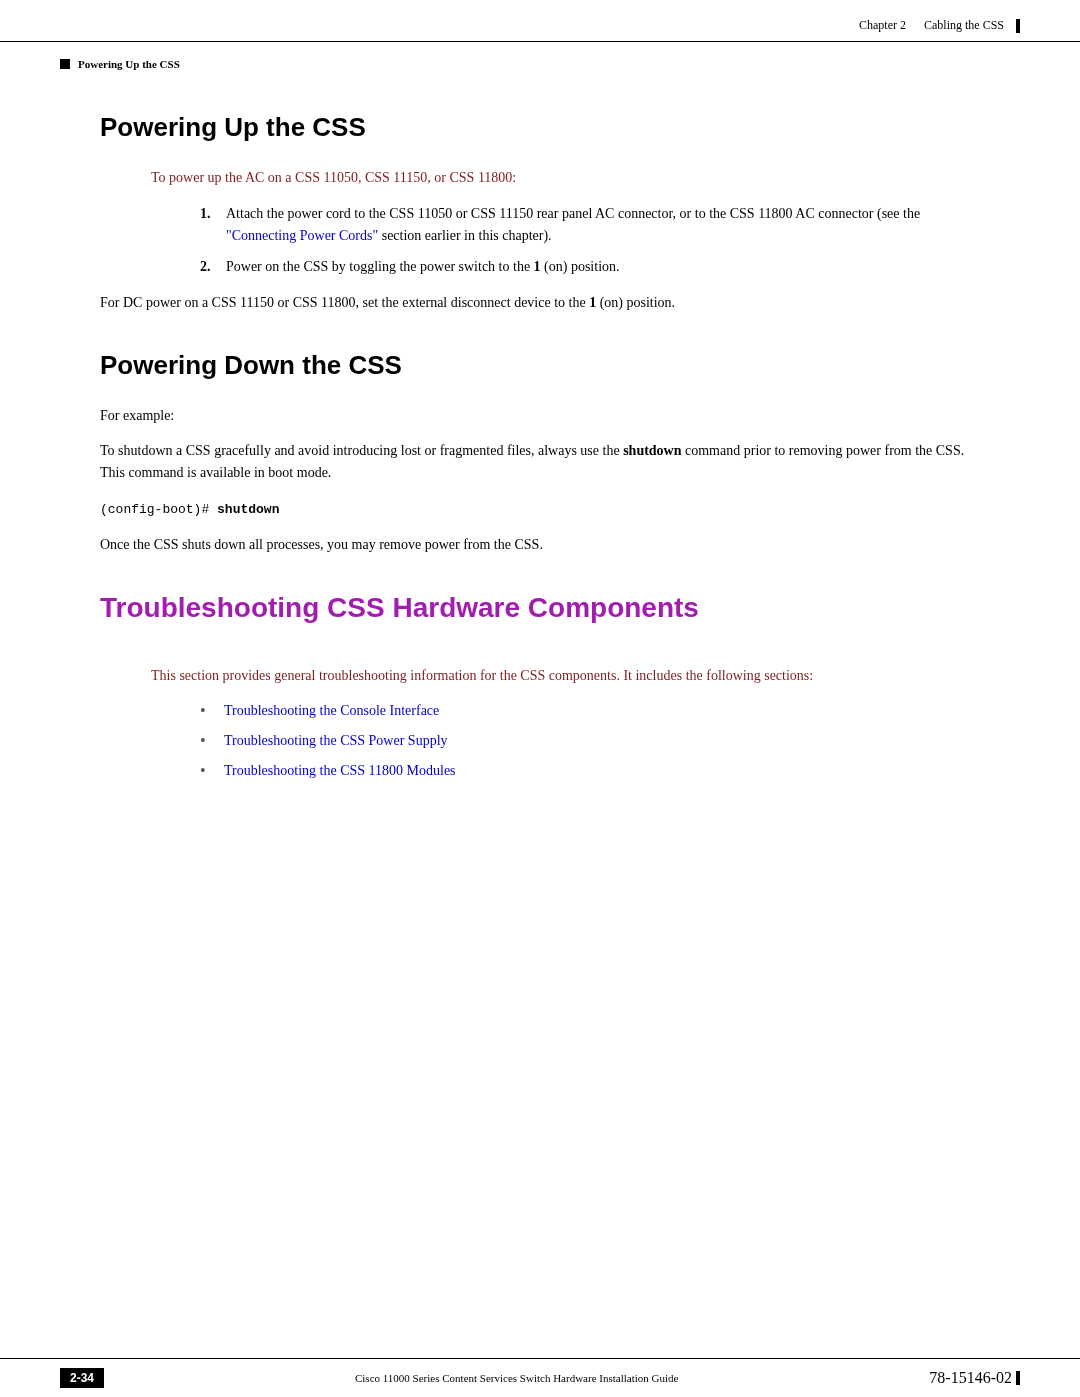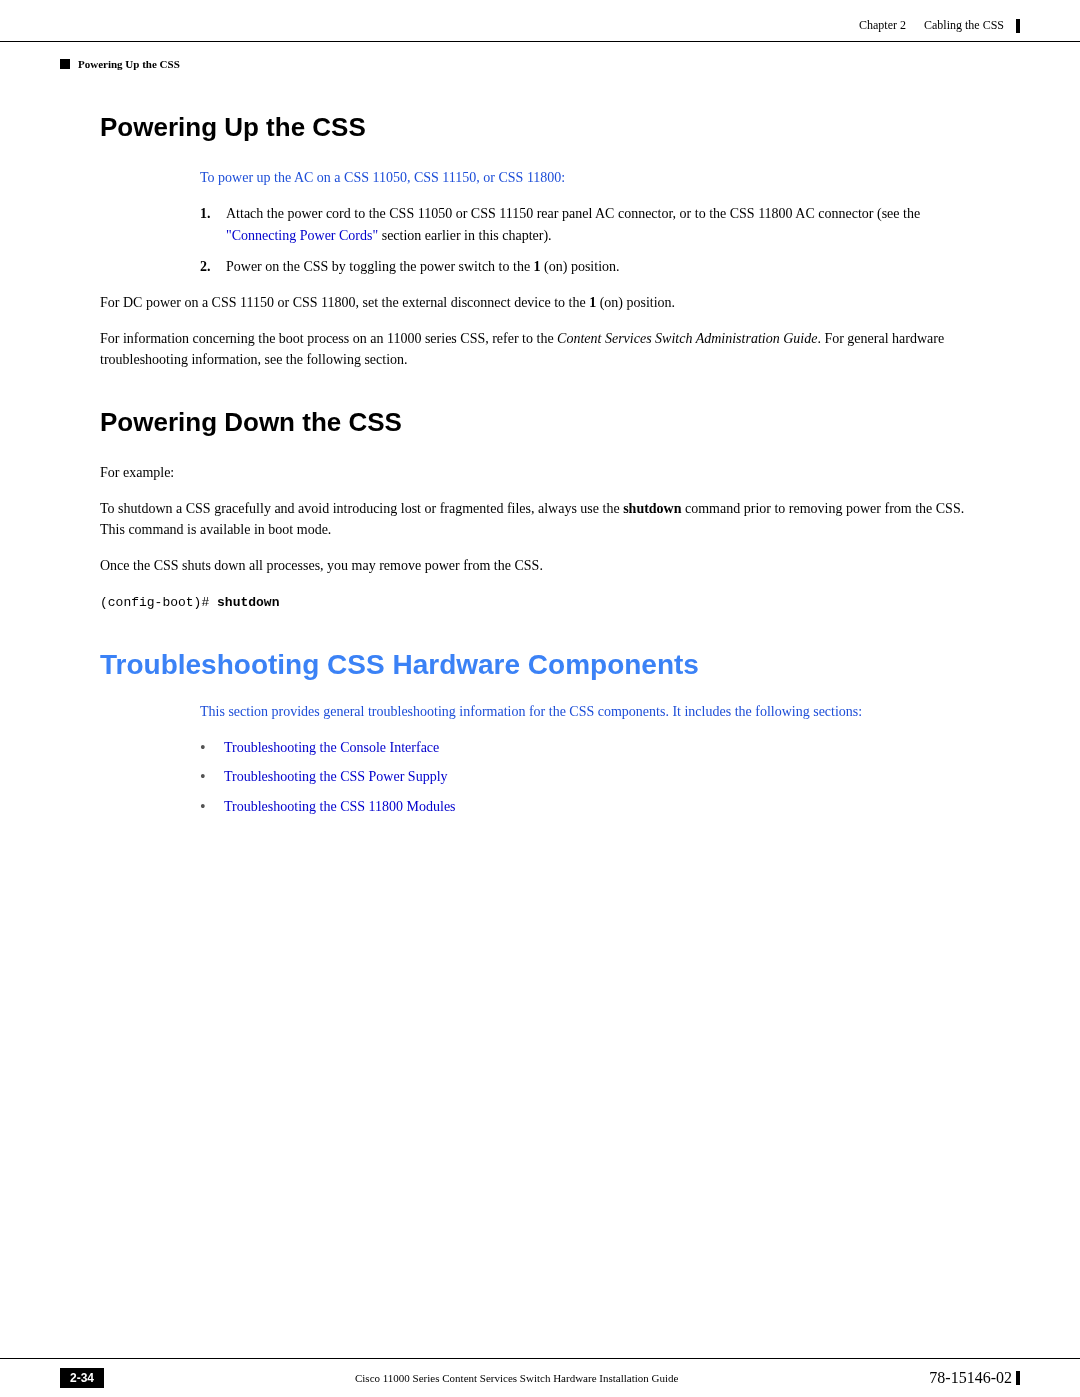--- a/index.html
+++ b/index.html
@@ -78,40 +78,40 @@
       font-weight: bold;
       color: #000000;
       margin-bottom: 24px;
       margin-top: 10px;
     }
 
     .section-heading-large {
       font-family: Arial, Helvetica, sans-serif;
       font-size: 28px;
       font-weight: bold;
-      color: #3b82f6;
-      margin-bottom: 20px;
+      color: #a21caf;
+      margin-bottom: 41px;
       margin-top: 10px;
     }
 
     
     .body-text {
       font-size: 14px;
       line-height: 1.55;
       color: #000000;
       margin-bottom: 14px;
       margin-top: 8px;
     }
 
     .body-text-indented {
       font-size: 14px;
       line-height: 1.55;
-      color: #1d4ed8;
+      color: #7f1d1d;
       margin-bottom: 14px;
-      margin-left: 100px;
+      margin-left: 51px;
     }
 
     
     .numbered-list {
       margin-left: 100px;
       margin-bottom: 14px;
     }
 
     .numbered-item {
       display: flex;
@@ -260,35 +260,34 @@
           </span>
         </div>
         <div class="numbered-item">
           <span class="num">2.</span>
           <span class="item-text">Power on the CSS by toggling the power switch to the <strong>1</strong> (on) position.</span>
         </div>
       </div>
 
       <p class="body-text">For DC power on a CSS 11150 or CSS 11800, set the external disconnect device to the <strong>1</strong> (on) position.</p>
 
-      <p class="body-text">For information concerning the boot process on an 11000 series CSS, refer to the <span class="italic-text">Content Services Switch Administration Guide</span>. For general hardware troubleshooting information, see the following section.</p>
     </div>
 
     <div class="section-gap">
       <h2 class="section-heading">Powering Down the CSS</h2>
 
       <p class="body-text">For example:</p>
 
       <p class="body-text">To shutdown a CSS gracefully and avoid introducing lost or fragmented files, always use the <strong>shutdown</strong> command prior to removing power from the CSS. This command is available in boot mode.</p>
-
-      <p class="body-text" style="margin-top:14px;">Once the CSS shuts down all processes, you may remove power from the CSS.</p>
 
       <p class="body-text" style="margin-left:0px;">
         <span class="code-text">(config-boot)#&nbsp;</span><span class="code-bold">shutdown</span>
       </p>
+
+      <p class="body-text" style="margin-top:14px;">Once the CSS shuts down all processes, you may remove power from the CSS.</p>
     </div>
 
     <div class="section-gap">
       <h2 class="section-heading-large">Troubleshooting CSS Hardware Components</h2>
 
       <p class="body-text-indented">This section provides general troubleshooting information for the CSS components. It includes the following sections:</p>
 
       <ul class="bullet-list">
         <li class="bullet-item">
           <span class="bullet-dot">•</span>

